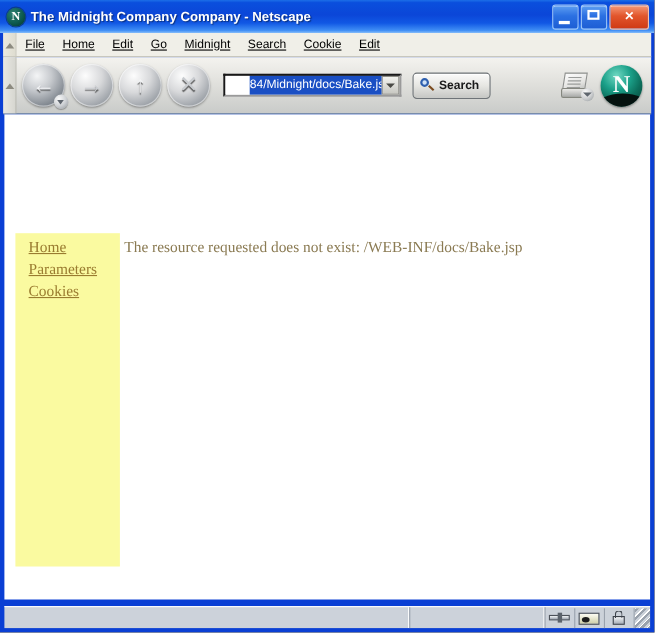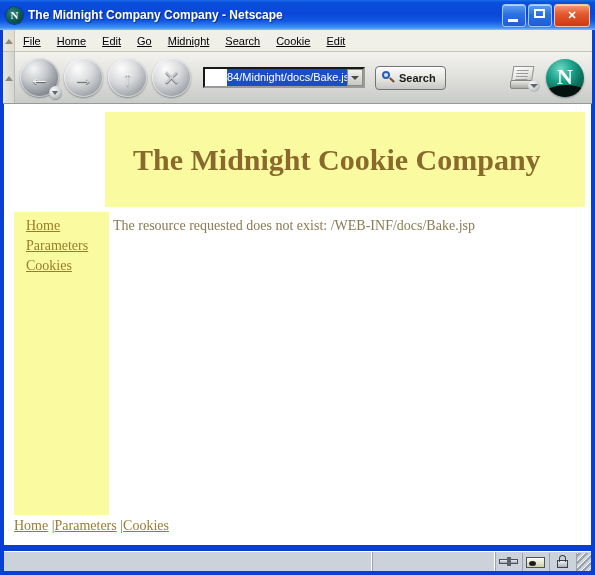--- a/index.html
+++ b/index.html
@@ -563,33 +563,29 @@
       <span class="dd"></span>
     </div>
 
     <div id="nlogo">
       <span class="n">N</span>
     </div>
   </div>
 
   <div id="page">
 
-    <div id="banner">
-      <div id="banner-title">The Midnight Cookie Company</div>
-    </div>
 
     <div id="sidebar">
       <a href="#" class="sidelink">Home</a>
       <a href="#" class="sidelink">Parameters</a>
       <a href="#" class="sidelink">Cookies</a>
     </div>
 
     <div id="main-msg">The resource requested does not exist: /WEB-INF/docs/Bake.jsp</div>
 
-    <div id="footer"><a href="#">Home</a> <span class="sep">|</span><a href="#">Parameters</a> <span class="sep">|</span><a href="#">Cookies</a></div>
 
   </div>
 
   <div id="statusbar">
     <div id="status-main"></div>
     <div id="status-mid"></div>
     <div class="sicon">
       <span class="plug"></span>
     </div>
     <div class="sicon">

